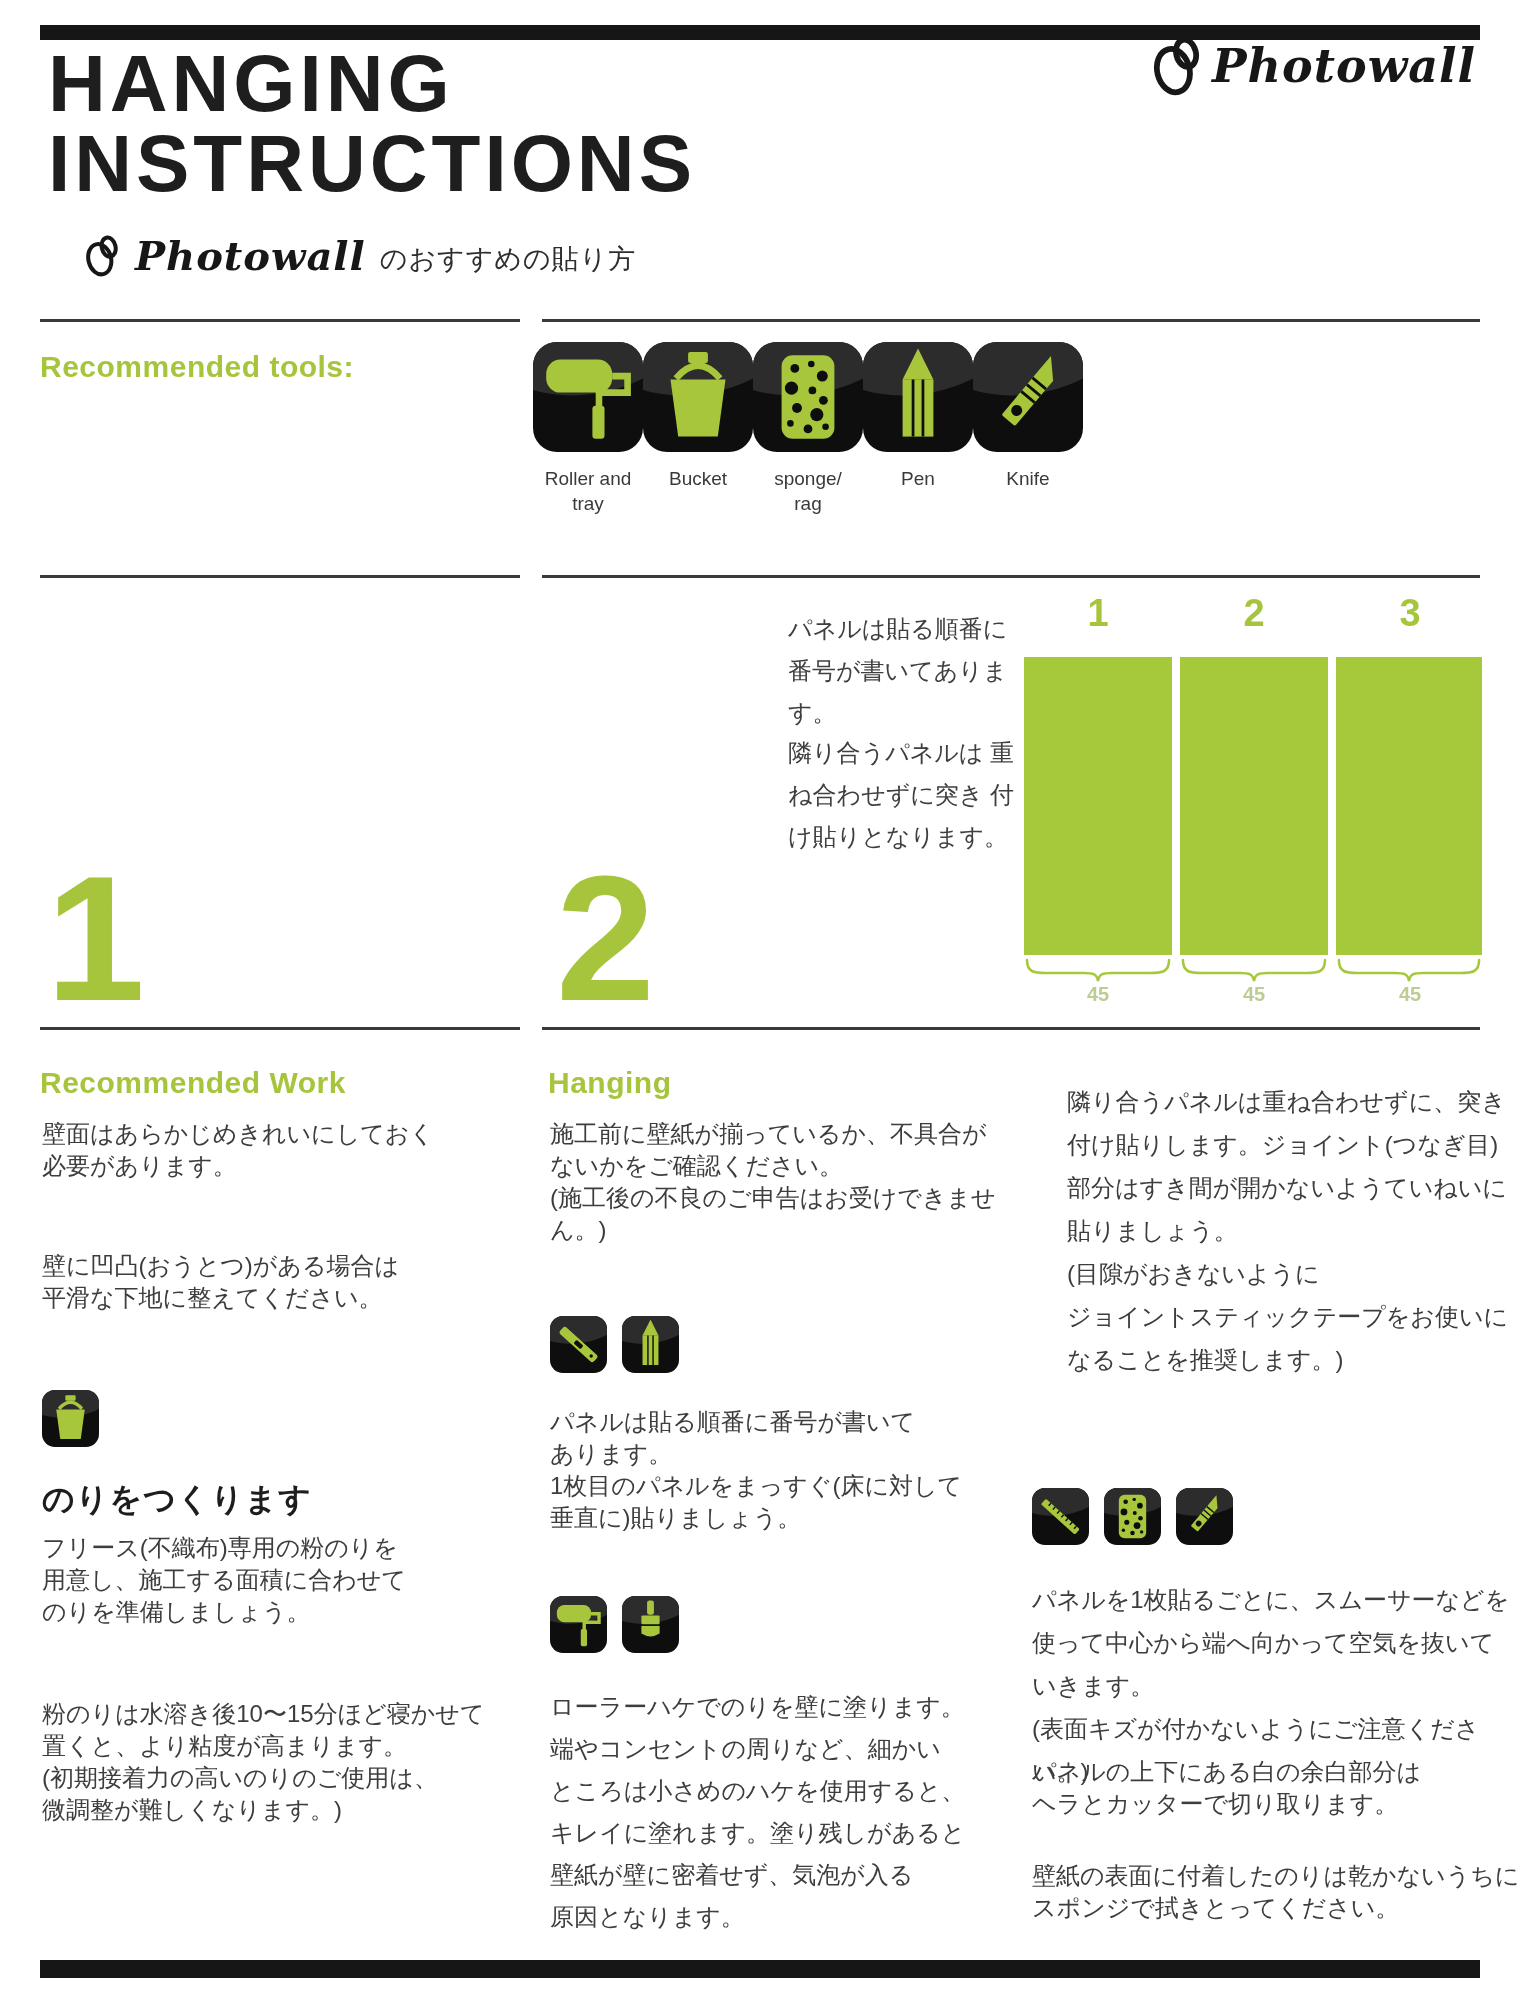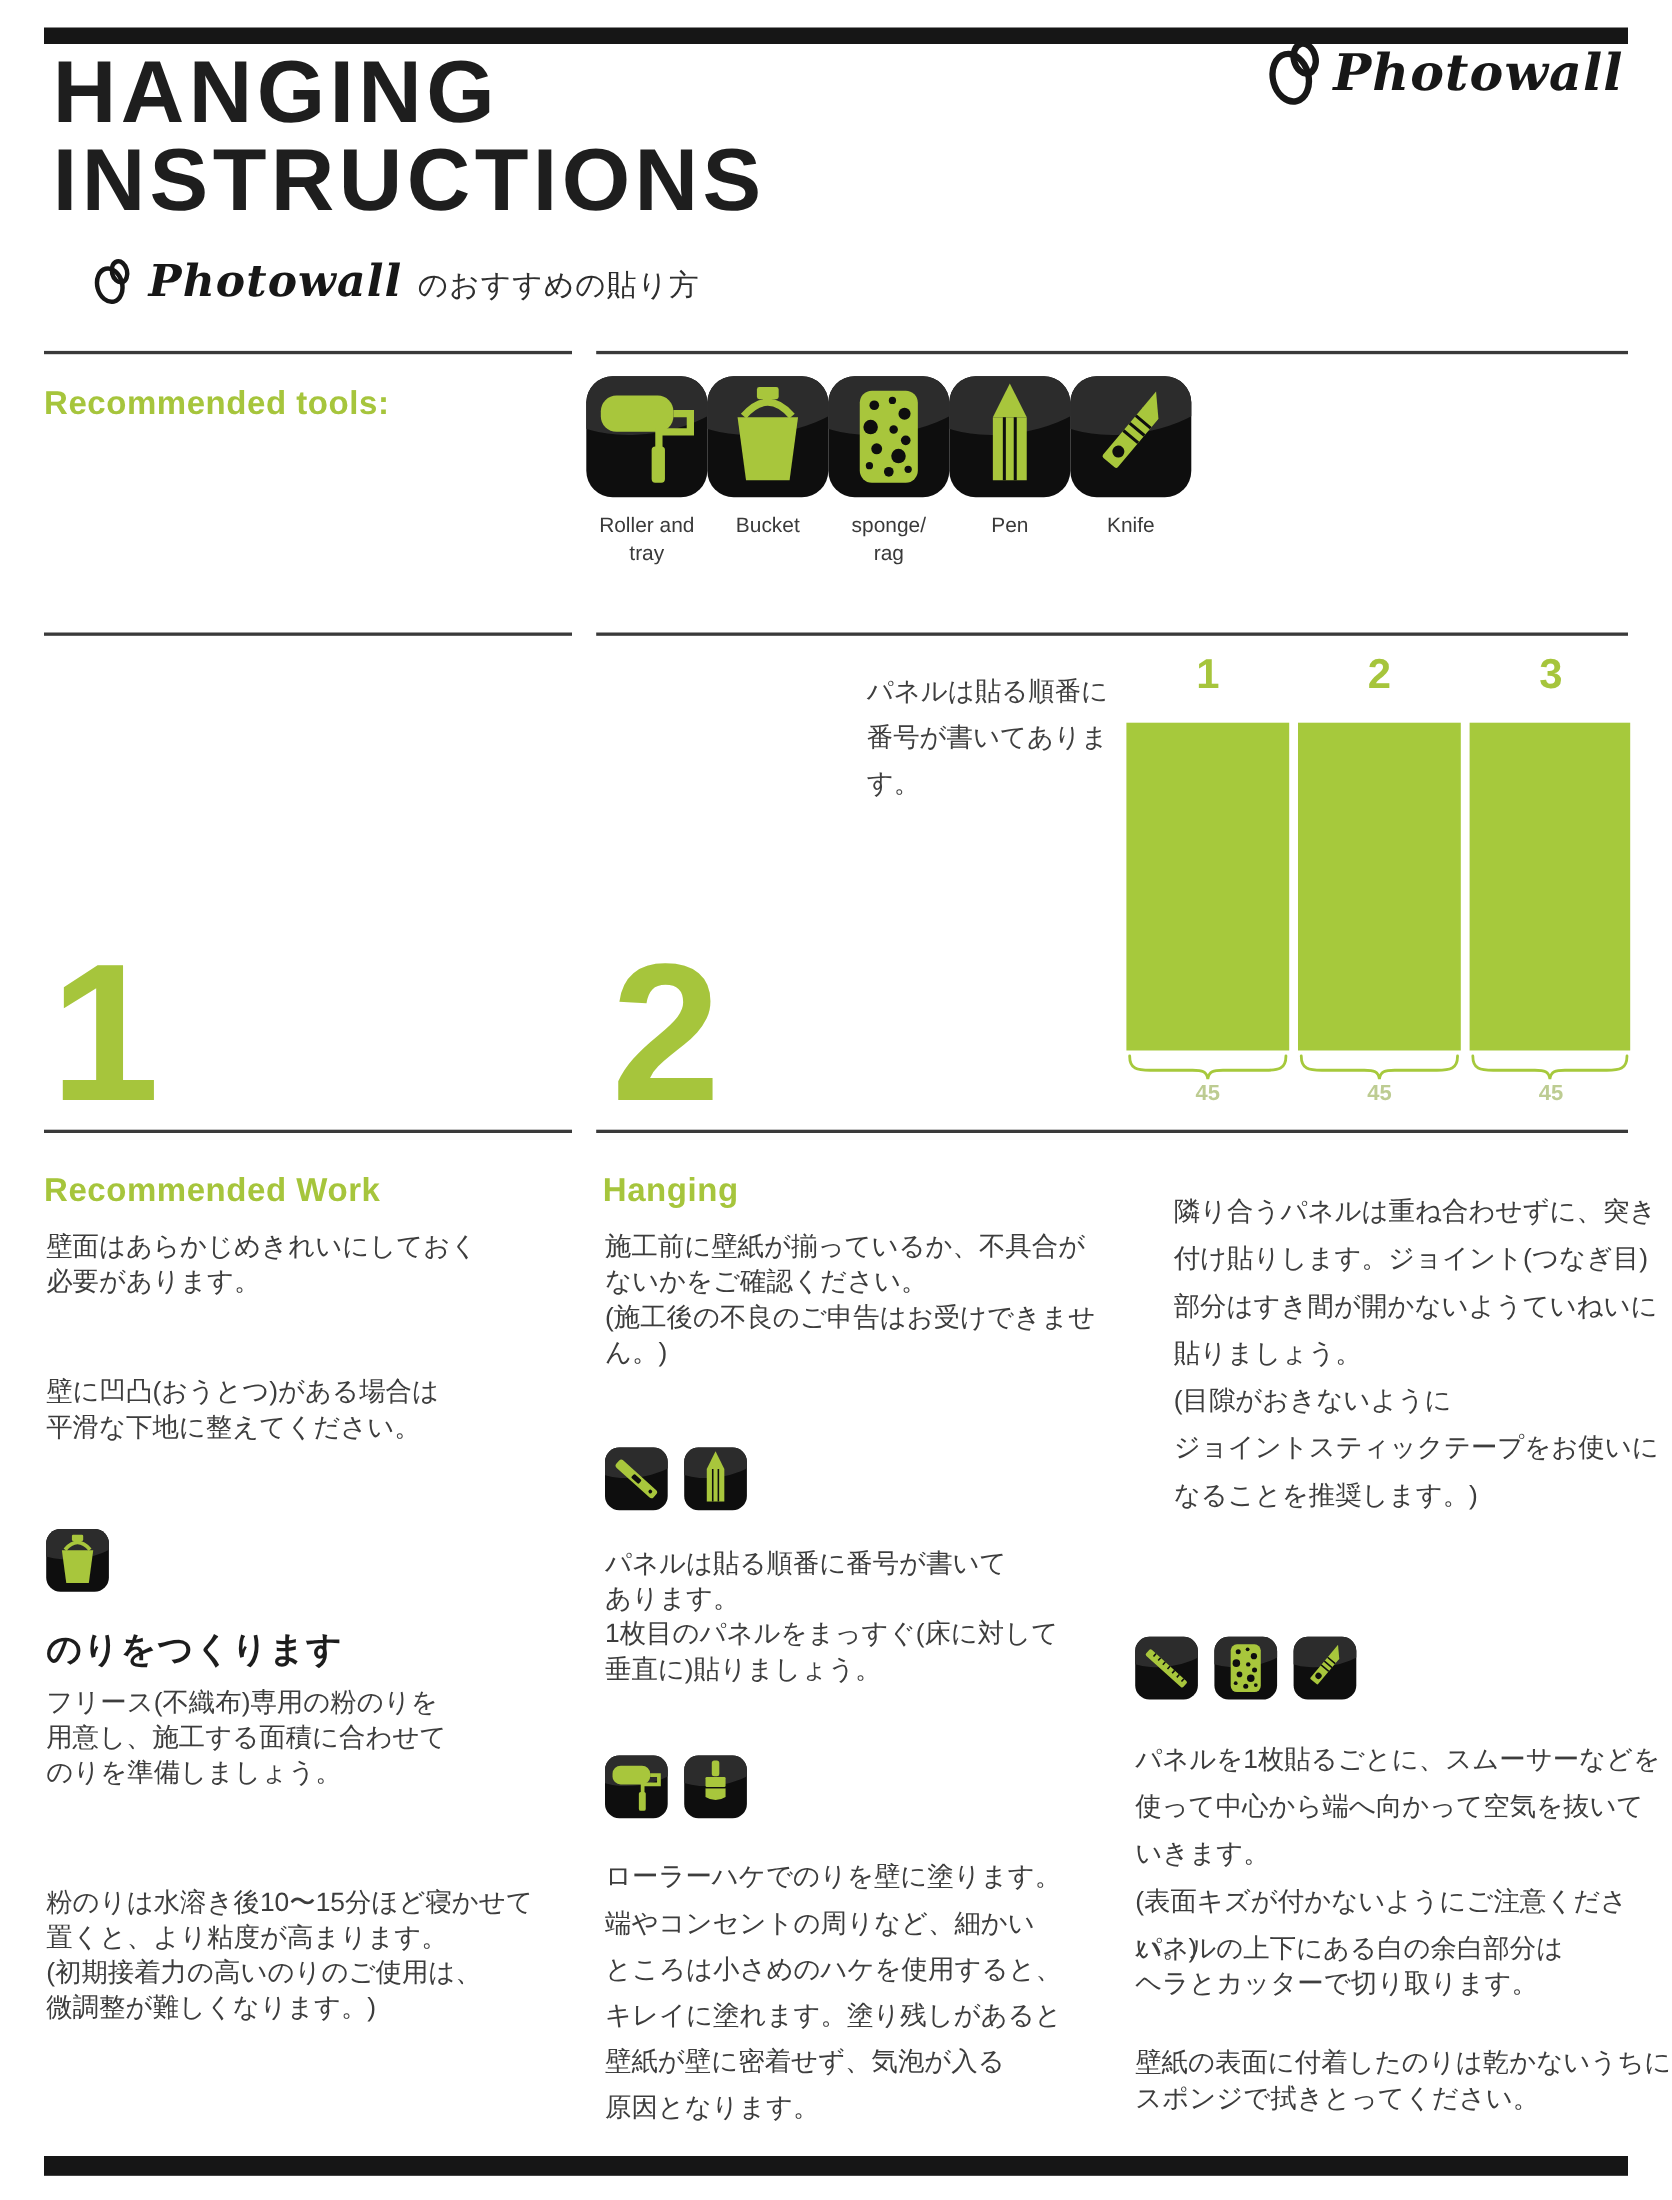--- a/index.html
+++ b/index.html
@@ -205,20 +205,23 @@
   </div>
 
   <div class="rule seg-l r2"></div>
   <div class="rule seg-r r2"></div>
 
   <div class="bignum n1">1</div>
   <div class="bignum n2">2</div>
 
   <div class="panel-note pn1">パネルは貼る順番に
 番号が書いてあります。</div>
+  <div class="panel-note pn2">隣り合うパネルは
+重ね合わせずに突き
+付け貼りとなります。</div>
 
   <div class="panel-num" style="left:1024px;">1</div>
   <div class="panel-num" style="left:1180px;">2</div>
   <div class="panel-num" style="left:1336px;">3</div>
 
   <div class="panel" style="left:1024px; width:148px;"></div>
   <div class="panel" style="left:1180px; width:148px;"></div>
   <div class="panel" style="left:1336px; width:146px;"></div>
 
   <div class="brace" style="left:1024px;">
@@ -251,21 +254,21 @@
 平滑な下地に整えてください。</div>
   <div class="abs tile tile-sm" style="left:42px; top:1390px;">
     <svg>
         <use href="#i-bucket"></use>
       </svg>
   </div>
   <div class="abs subhead" style="left:42px; top:1478px;">のりをつくります</div>
   <div class="abs jp" style="left:42px; top:1532px; width:460px;">フリース(不織布)専用の粉のりを
 用意し、施工する面積に合わせて
 のりを準備しましょう。</div>
-  <div class="abs jp" style="left:42px; top:1698px; width:480px;margin-top:16px;">粉のりは水溶き後10〜15分ほど寝かせて
+  <div class="abs jp" style="left:42px; top:1698px; width:480px;">粉のりは水溶き後10〜15分ほど寝かせて
 置くと、より粘度が高まります。
 (初期接着力の高いのりのご使用は、
 微調整が難しくなります。)</div>
 
   <div class="green-h" style="left:548px; top:1066px;">Hanging</div>
   <div class="abs jp" style="left:550px; top:1118px; width:490px;">施工前に壁紙が揃っているか、不具合が
 ないかをご確認ください。
 (施工後の不良のご申告はお受けできません。)</div>
   <div class="abs icon-row" style="left:550px; top:1316px;">
     <div class="tile tile-sm">

